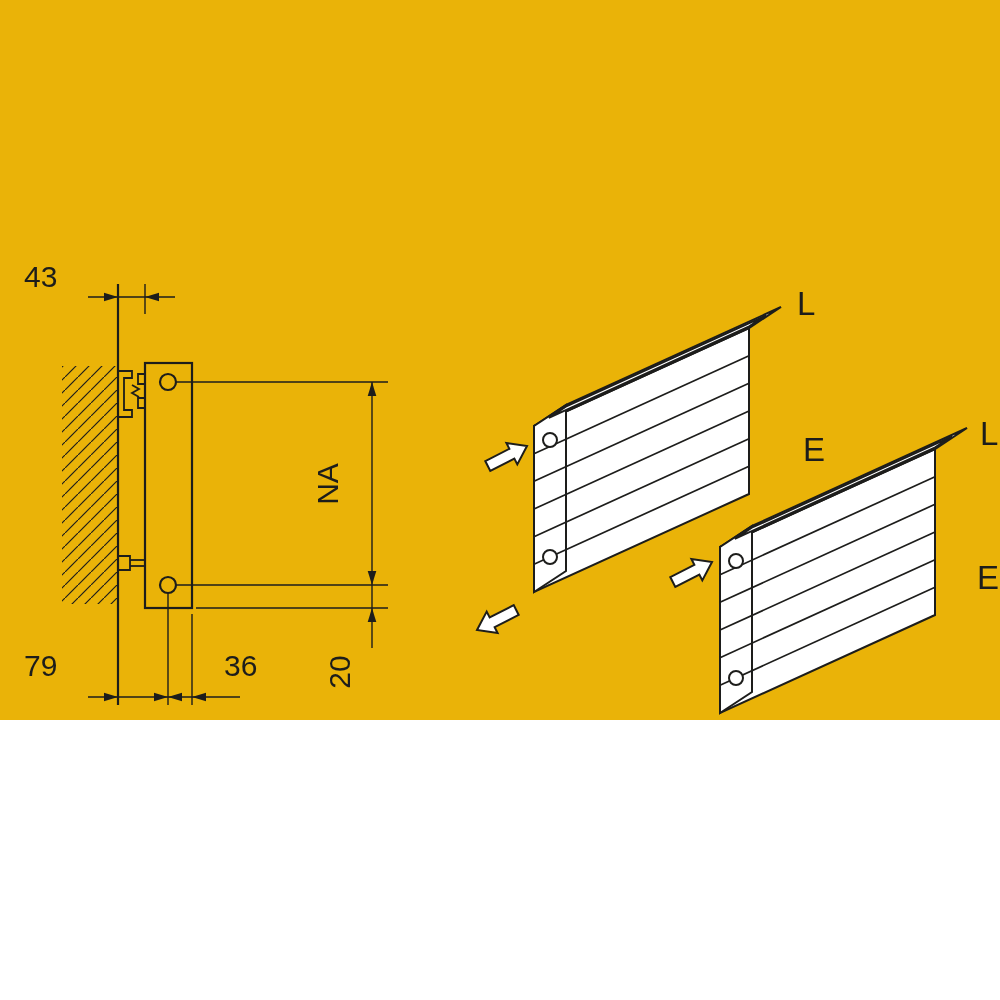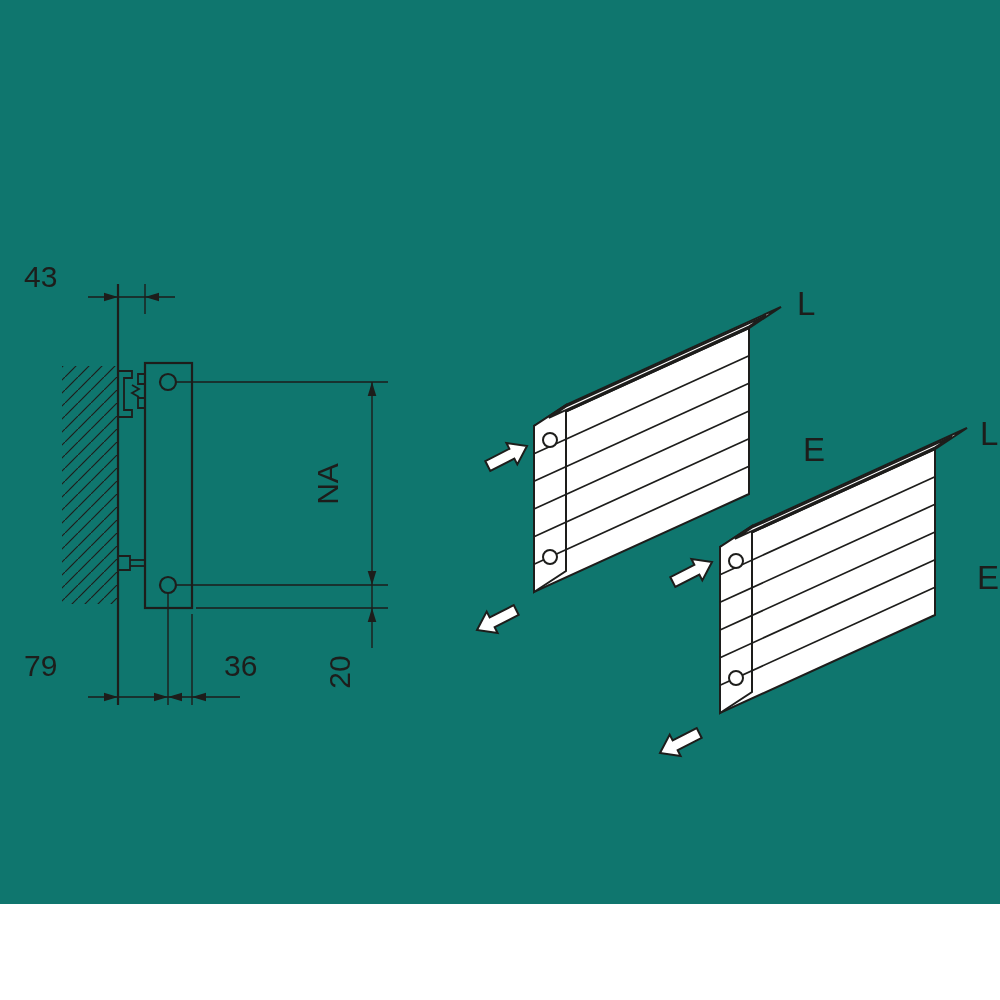--- a/index.html
+++ b/index.html
@@ -1,16 +1,16 @@
 <!DOCTYPE html>
 <html><head>
 <meta charset="utf-8">
 <style>
   html,body{margin:0;padding:0;background:#ffffff;}
-  .stage{width:1000px;height:904px;position:relative;background:#0f766e;overflow:hidden;}
+  .stage{width:1000px;height:720px;position:relative;background:#eab308;overflow:hidden;}
   svg{display:block;width:1000px;height:1000px;}
   .obj{stroke:#1d1d1b;fill:none;stroke-width:2.2;}
   .iso{stroke:#1d1d1b;fill:#ffffff;stroke-width:2;}
   .slat{stroke:#1d1d1b;stroke-width:1.7;}
   .dim{stroke:#1d1d1b;stroke-width:1.4;fill:none;}
   .ah{fill:#1d1d1b;stroke:none;}
   .det{stroke:#1d1d1b;fill:none;stroke-width:1.8;}
   text{font-family:"Liberation Sans","DejaVu Sans",sans-serif;fill:#1d1d1b;}
   .dimtxt{font-size:30px;}
   .lbltxt{font-size:33px;}

